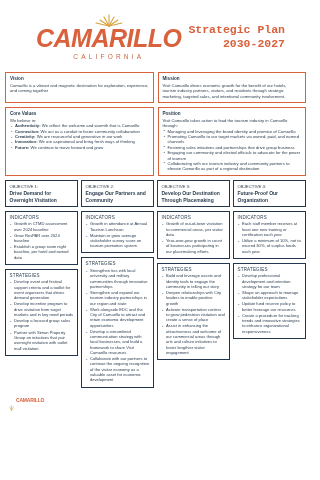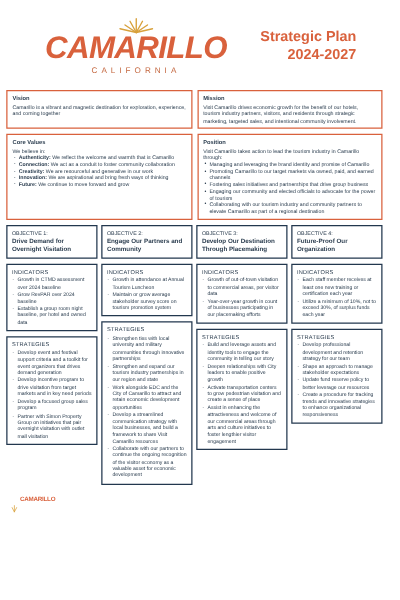--- a/index.html
+++ b/index.html
@@ -23,21 +23,21 @@
   .wordmark {
     font-family: "Liberation Sans", sans-serif;
     font-weight: bold; font-style: italic;
     font-size: 25px; letter-spacing: -0.5px;
     color: #d9613c; line-height: 1;
   }
   .subwordmark {
     font-size: 6.5px; letter-spacing: 3.2px; color: #c4673f;
     margin-top: 2px; font-weight: normal;
   }
-  .title-block { text-align: right; margin-right: 16px; }
+  .title-block { text-align: right; margin-right: 16px; font-family: Liberation Mono, monospace; }
   .title-line {
     color: #d9613c; font-weight: bold; font-size: 11.5px; line-height: 1.25;
   }
 
   
   .top-grid {
     display: grid; grid-template-columns: 1fr 1fr; gap: 4px;
     padding: 0 5px;
   }
   .obox {
@@ -97,21 +97,21 @@
             <line x1="15" y1="12" x2="2" y2="9"></line>
             <line x1="15" y1="12" x2="28" y2="9"></line>
           </g>
         </svg>
       </div>
       <div class="wordmark">CAMARILLO</div>
       <div class="subwordmark">CALIFORNIA</div>
     </div>
     <div class="title-block">
       <div class="title-line">Strategic Plan</div>
-      <div class="title-line">2024-2027</div>
+      <div class="title-line">2030-2027</div>
     </div>
   </div>
 
   <div class="top-grid">
     <div class="obox">
       <h3>Vision</h3>
       <p>Camarillo is a vibrant and magnetic destination for exploration, experience, and coming together</p>
     </div>
     <div class="obox">
       <h3>Mission</h3>

